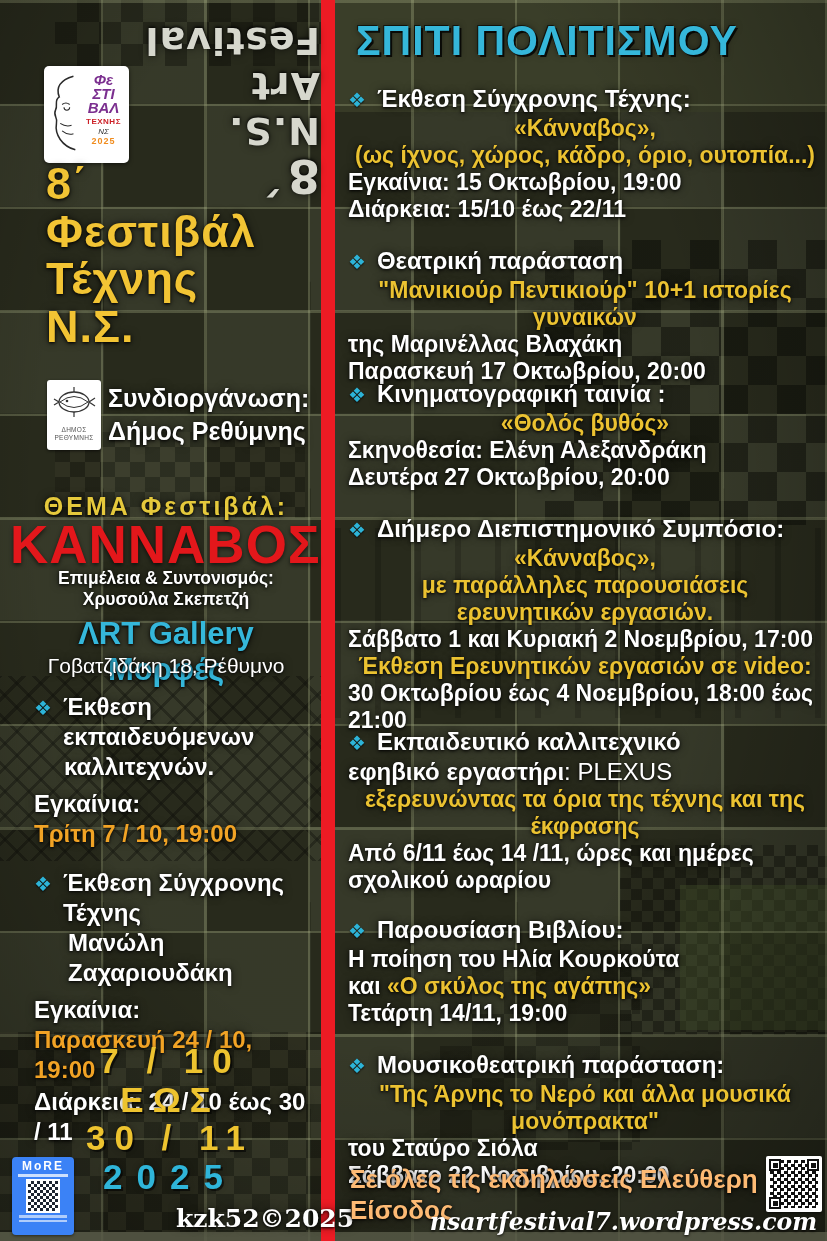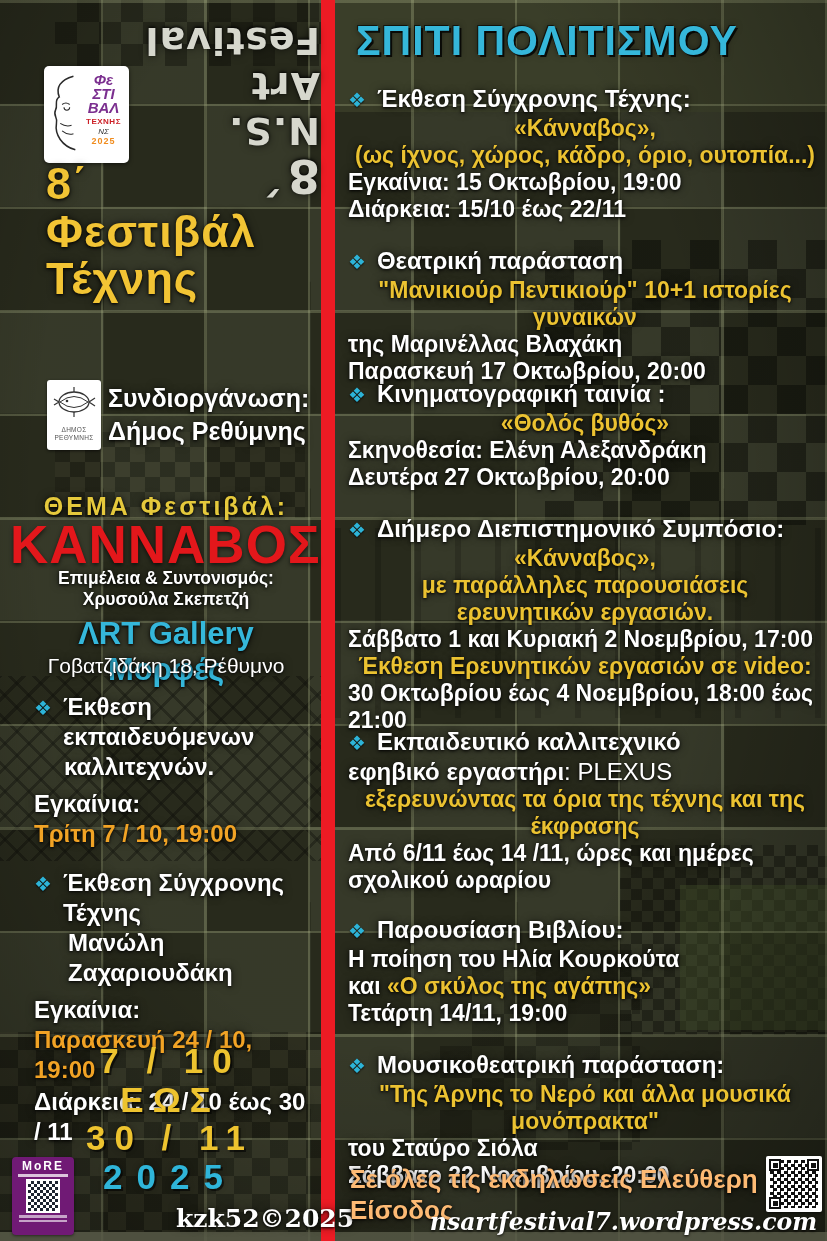--- a/index.html
+++ b/index.html
@@ -58,21 +58,21 @@
   .lev{left:34px;width:284px;color:#fff;font-size:24px;line-height:30px;font-weight:bold;}
   .lev .t2{padding-left:30px;}
   .lev .gap{height:7px;}
   .or{color:#f1a325;}
   
   .dates{left:24px;top:1042px;width:292px;text-align:center;color:#edc32f;font-weight:bold;
     font-size:35px;line-height:38.5px;letter-spacing:9px;
     text-shadow:2px 2px 0 rgba(0,0,0,.55),0 0 6px rgba(0,0,0,.4);}
   .dates .year{color:#2fb5d9;letter-spacing:14px;}
   
-  .more{left:12px;top:1157px;width:62px;height:78px;background:#701a75;border-radius:4px;
+  .more{left:12px;top:1157px;width:62px;height:78px;background:#3b82f6;border-radius:4px;
     box-shadow:0 1px 3px rgba(0,0,0,.5);text-align:center;padding-top:3px;box-sizing:border-box;}
   .more .ttl{color:#fff;font-weight:bold;font-size:12px;letter-spacing:2px;line-height:13px;}
   .more .bar{height:3px;background:rgba(255,255,255,.75);margin:1px 6px;}
   .more .bar2{height:2.5px;background:rgba(255,255,255,.6);margin:2px 7px 0;}
   .more .qrs{width:34px;height:34px;background:#fff;margin:2px auto 2px;position:relative;}
   .more .qrs .px{position:absolute;inset:2px;background-image:repeating-conic-gradient(#1c2430 0% 25%, transparent 0% 50%);background-size:6px 6px;}
   .credit{left:150px;top:1204px;width:230px;color:#fff;font-weight:bold;font-size:25px;
     font-family:"DejaVu Serif","Liberation Serif",serif;text-align:center;}
   
   .rheader{left:356px;top:16px;width:460px;color:#35b7da;font-weight:bold;font-size:41px;
@@ -137,20 +137,21 @@
       <div class="fl-r">ΤΕΧΝΗΣ</div>
       <div class="fl-s">ΝΣ</div>
       <div class="fl-o">2025</div>
     </span>
   </div>
 
   <div class="abs bigtitle sh">
     <div>8΄</div>
     <div>Φεστιβάλ</div>
     <div>Τέχνης</div>
+    <div>Ν.Σ.</div>
   </div>
 
   <div class="abs logo2">
     <span>
       <svg width="48" height="44" viewBox="0 0 48 44" style="margin:0 auto;">
         <ellipse cx="24" cy="20" rx="15" ry="10" fill="none" stroke="#333" stroke-width="1.3"></ellipse>
         <path d="M10 20 q14 -11 28 0 q-14 11 -28 0 Z" fill="none" stroke="#333" stroke-width="1"></path>
         <circle cx="17" cy="19" r="1.3" fill="#333"></circle>
         <path d="M39 20 l6 -4 M39 20 l6 4 M9 20 l-5 -3 M9 20 l-5 3 M24 10 l0 -5 M24 30 l0 5" stroke="#333" stroke-width="1.2" fill="none"></path>
       </svg>

